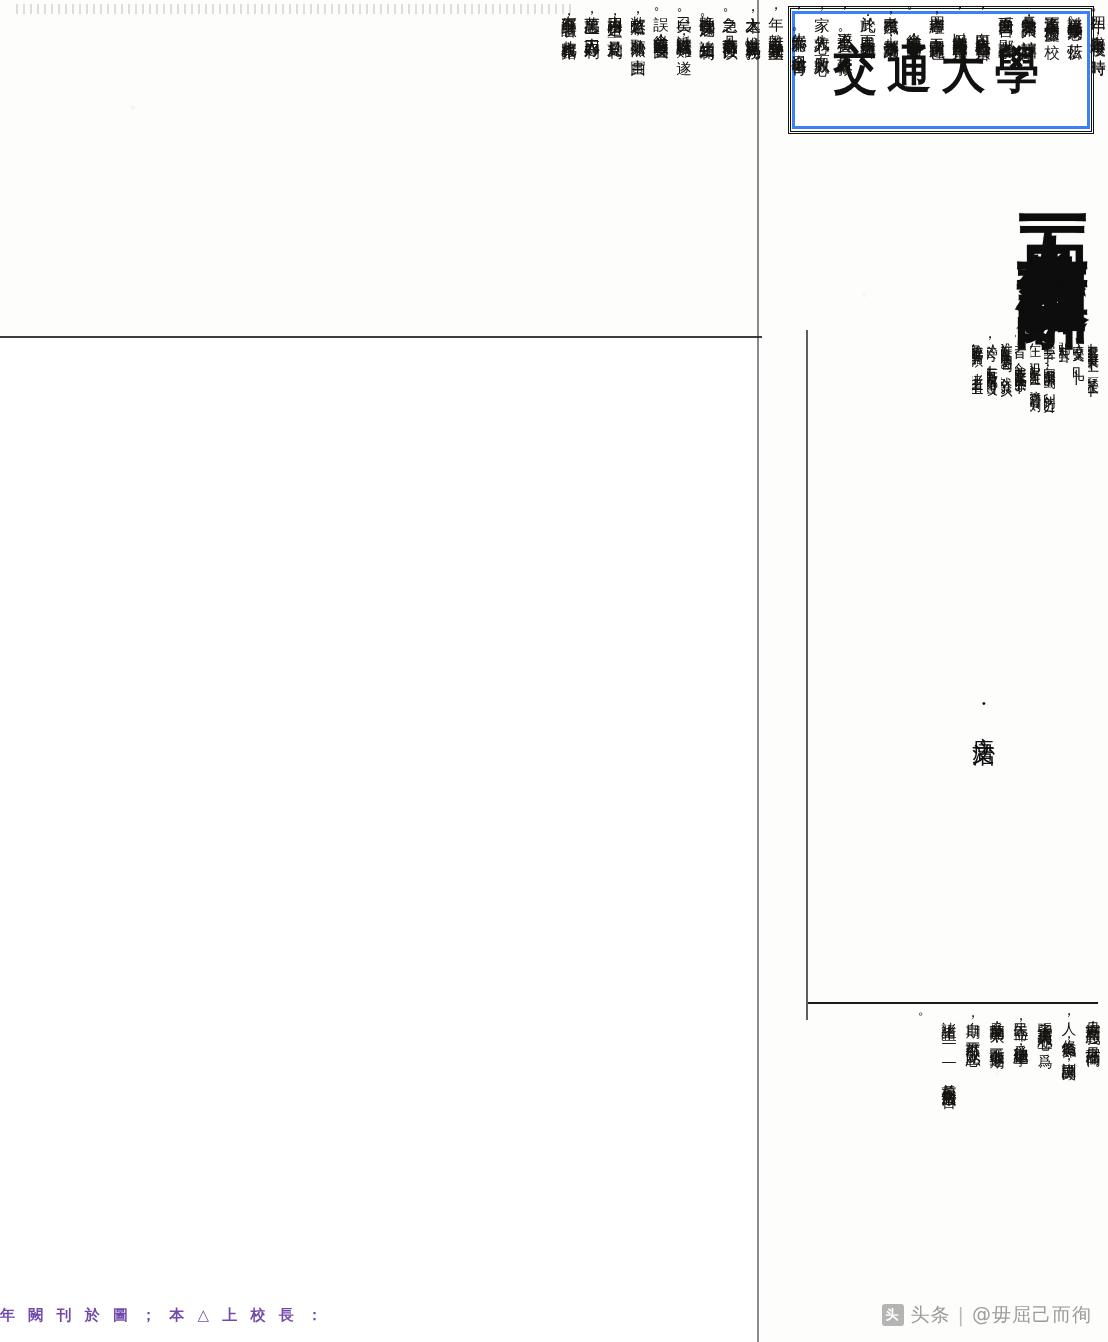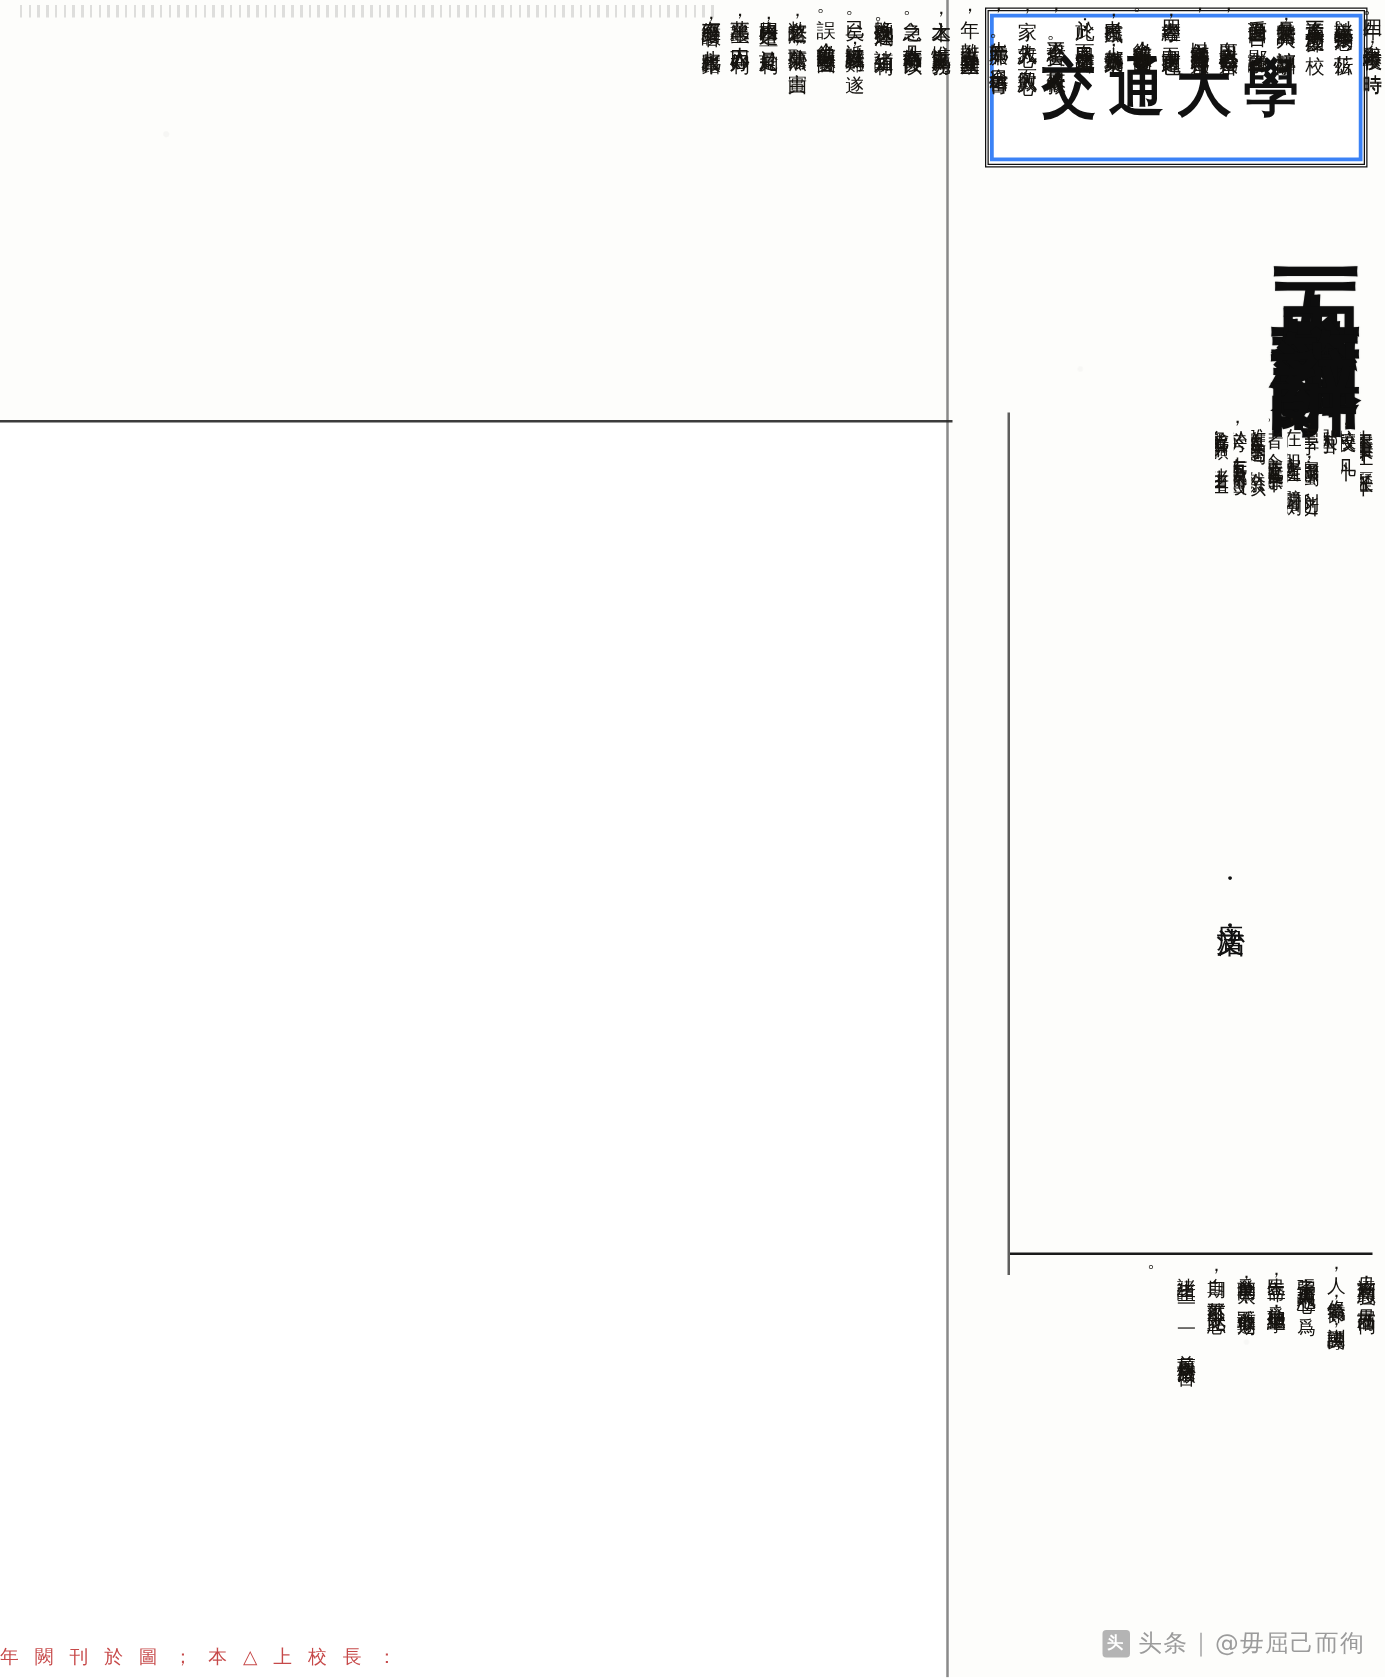--- a/index.html
+++ b/index.html
@@ -218,29 +218,30 @@
     width: 2px;
     height: 1342px;
     background: #2a2a2a;
     opacity: .55;
   }
 
   
   .scrap {
     position: absolute;
     left: 0;
-    bottom: 0;
+    bottom: 10px;
     width: 640px;
     height: 26px;
     overflow: hidden;
-    color: #b91c1c;
+    color: #4c1d95;
     font-size: 15px;
     letter-spacing: 4px;
     white-space: nowrap;
     opacity: .8;
+    font-weight: bold;
   }
 
   
   .watermark {
     position: absolute;
     right: 16px;
     bottom: 14px;
     display: flex;
     align-items: center;
     gap: 7px;

